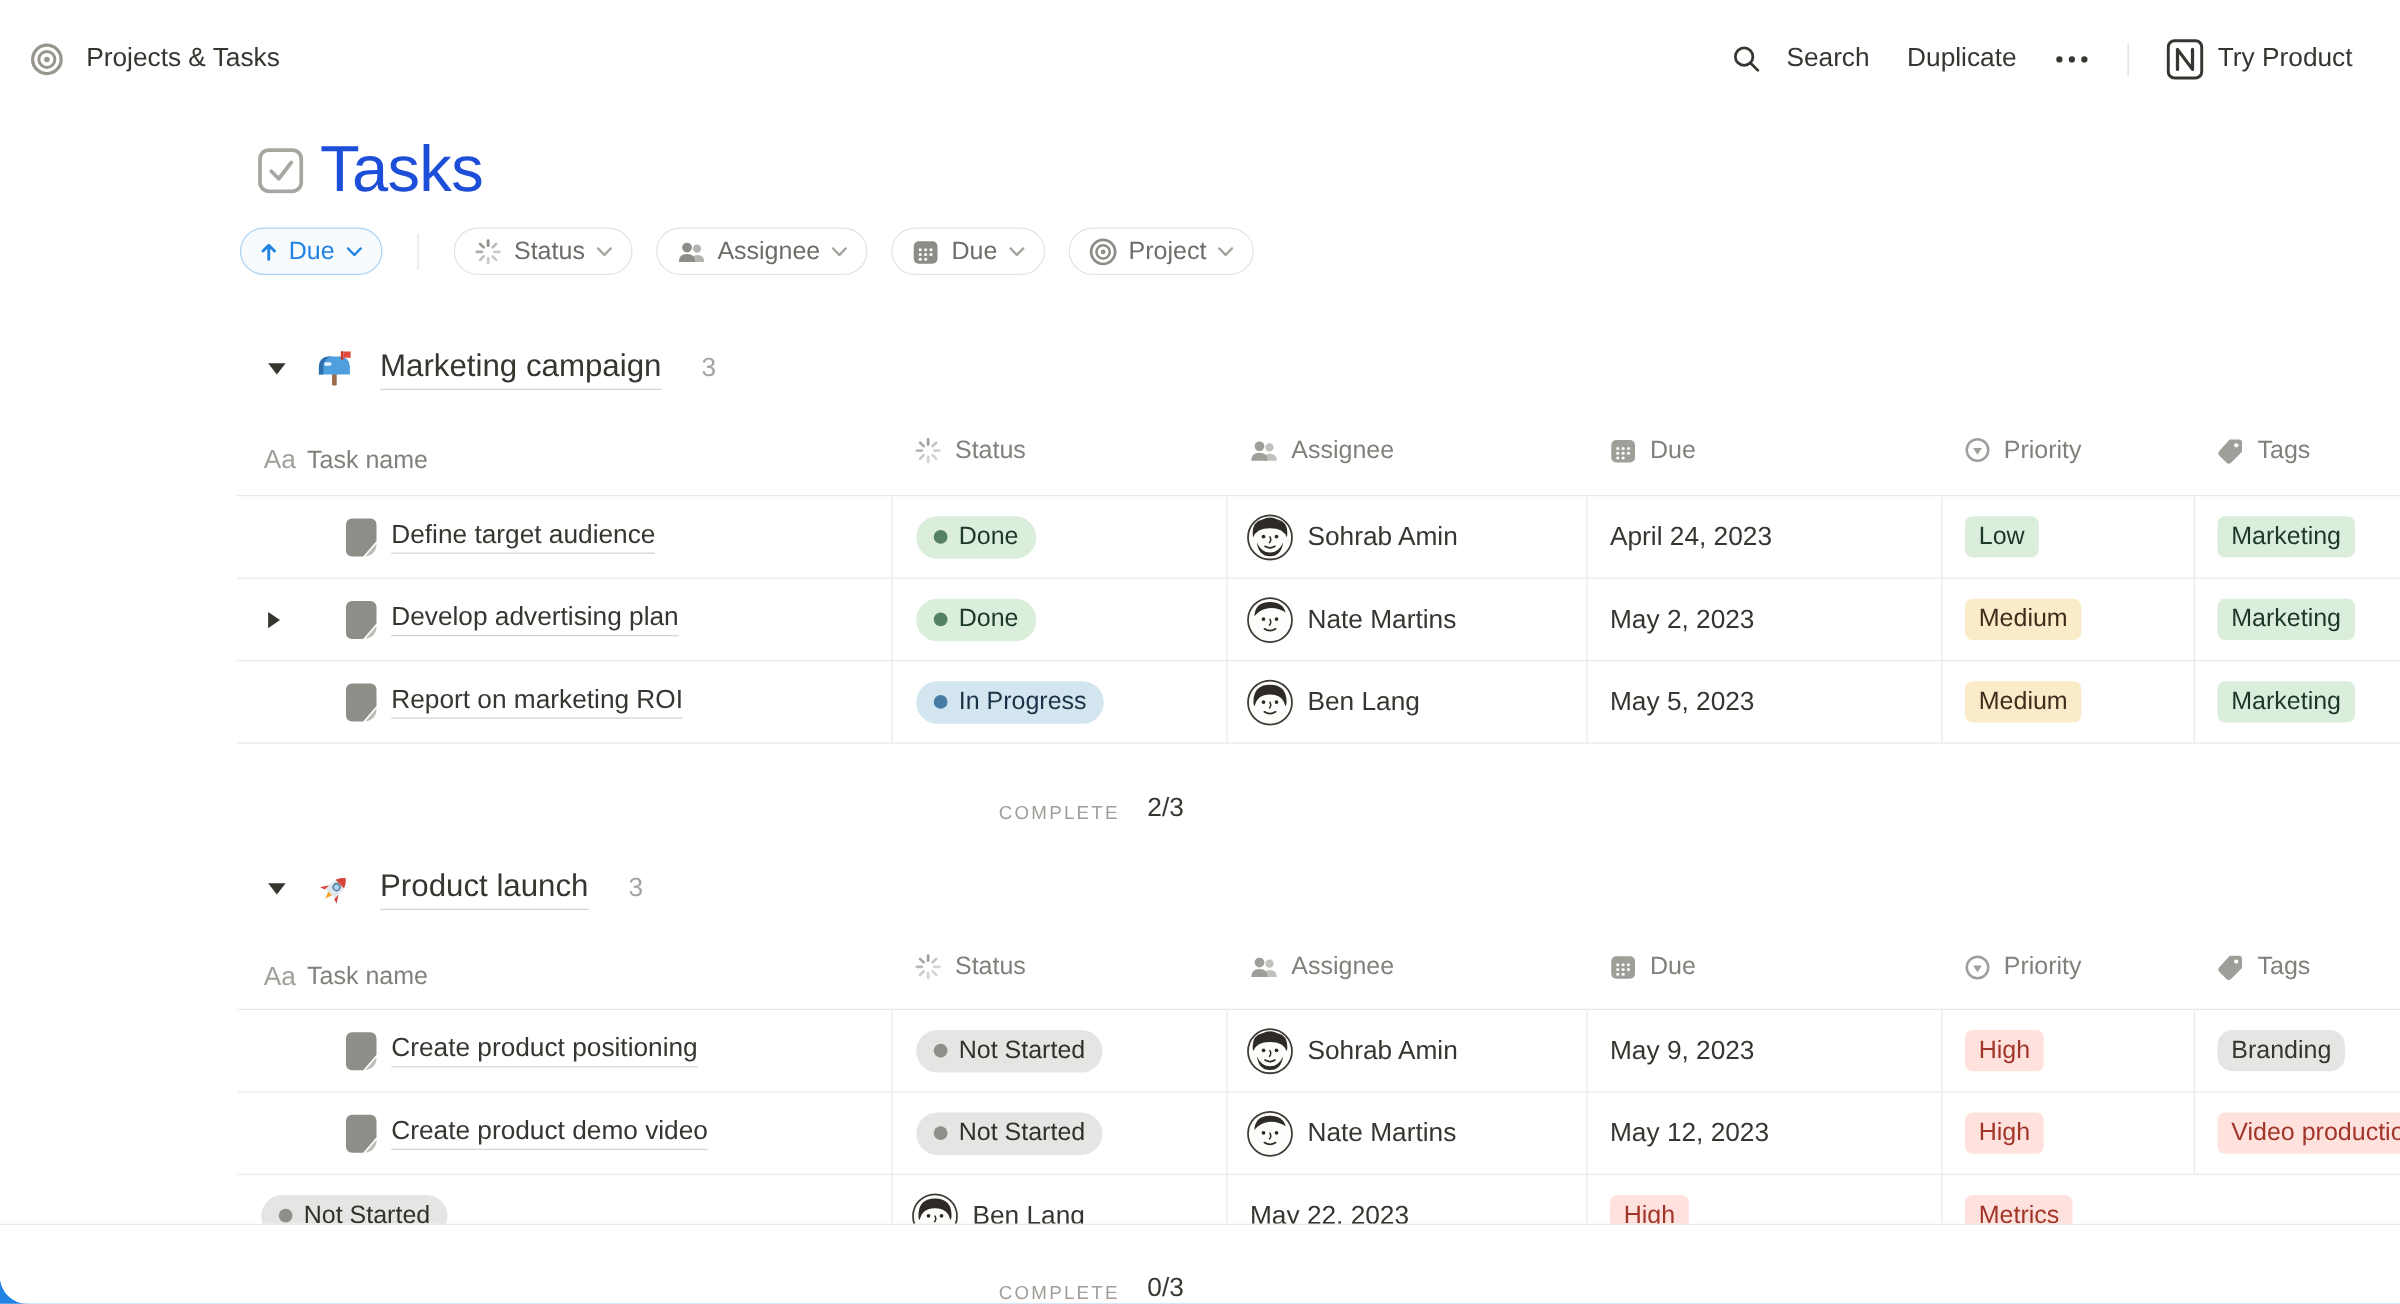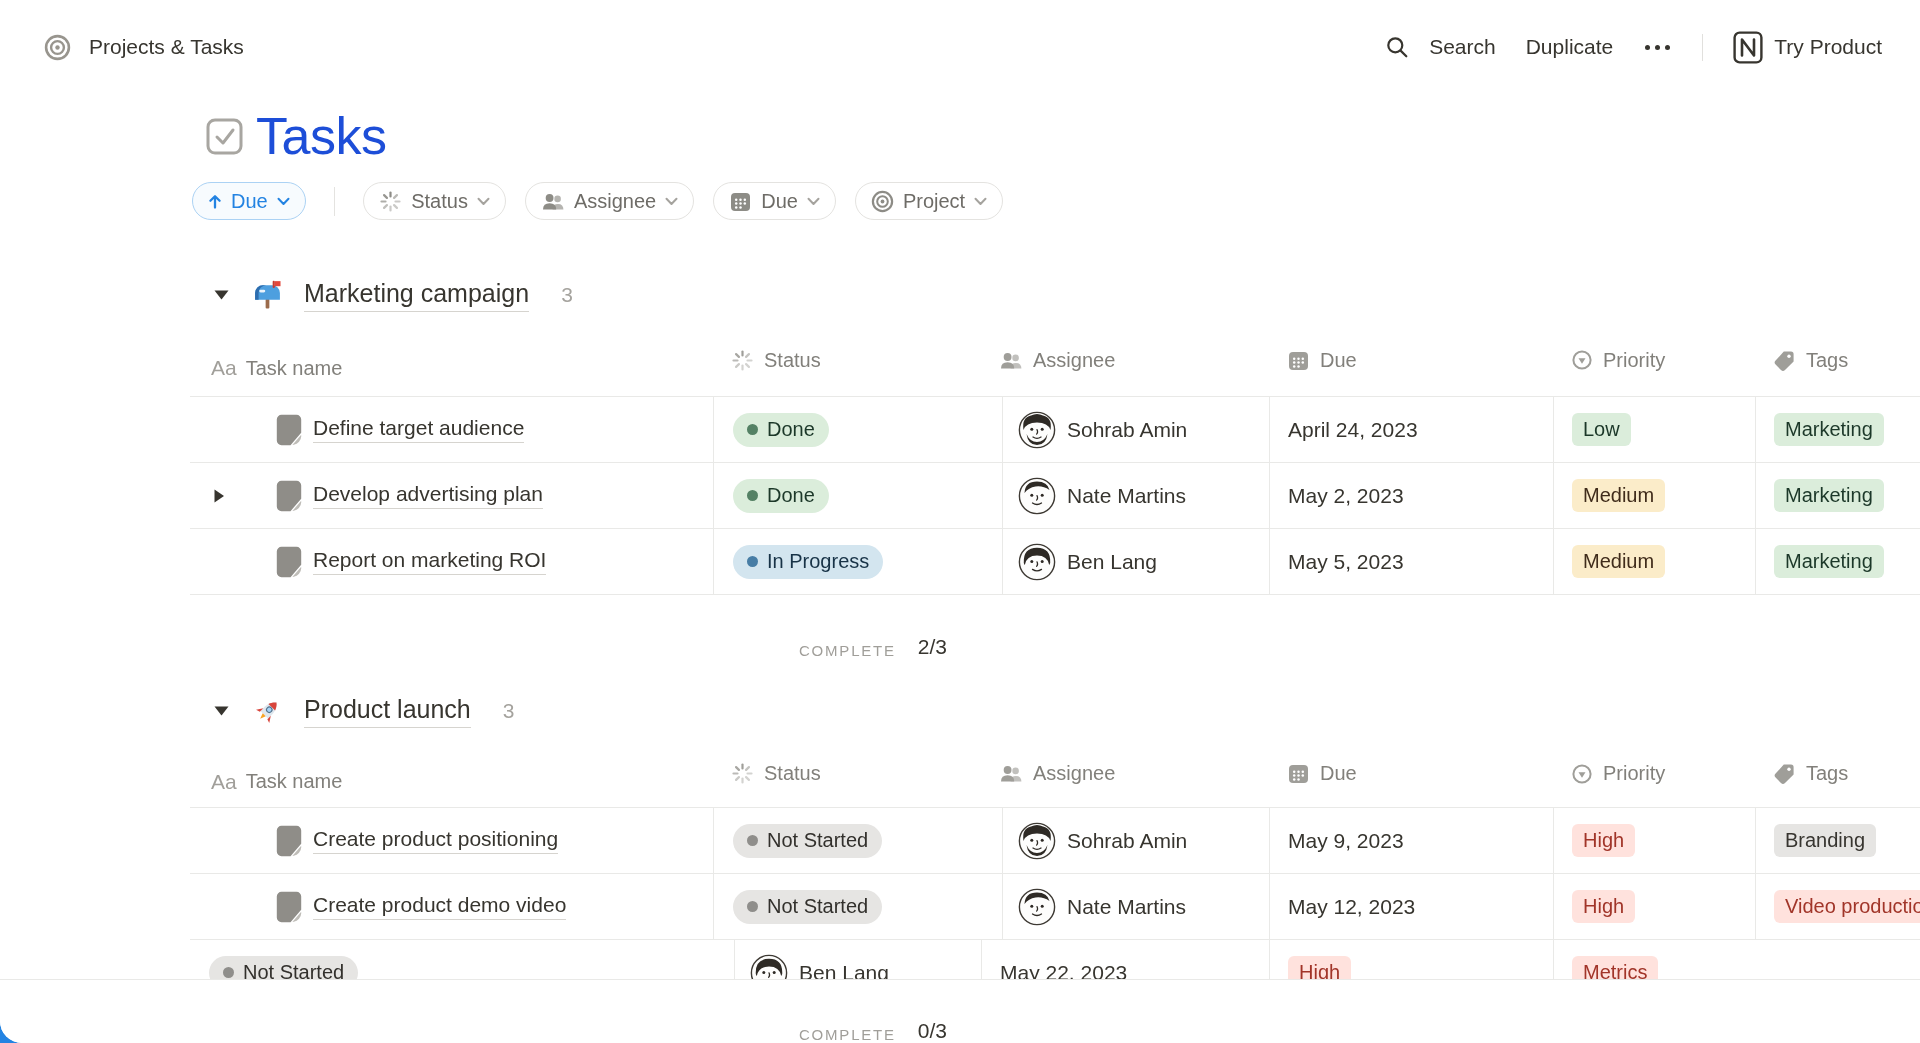--- a/index.html
+++ b/index.html
@@ -4,21 +4,21 @@
 <style>
   * { margin:0; padding:0; box-sizing:border-box; }
   html,body { width:1920px; height:1043px; }
   body { background:#2383E2; overflow:hidden; position:relative;
          font-family:"Liberation Sans", sans-serif; color:#37352F; }
   .page { position:absolute; inset:0; background:#fff; border-bottom-left-radius:22px; overflow:hidden; }
 
   
   .topbar { position:absolute; top:0; left:0; right:0; height:94px;
             display:flex; align-items:center; justify-content:space-between;
-            padding:0 38px 0 44px; background:#fff; }
+            padding:0 38px 0 24px; background:#fff; }
   .tb-left { display:flex; align-items:center; gap:18px; font-size:21px; }
   .tb-right { display:flex; align-items:center; gap:30px; font-size:21px; }
   .tb-item { display:flex; align-items:center; gap:20px; cursor:pointer; }
   .dots { display:flex; gap:5px; align-items:center; padding:0 2px; }
   .dots i { width:5px; height:5px; border-radius:50%; background:#37352F; display:block; }
   .vsep { width:1px; height:27px; background:#E1E0DD; }
   .try { display:flex; align-items:center; gap:11px; }
 
   
   .title-row { position:absolute; left:206px; top:106px; display:flex; align-items:center; gap:13px; }
@@ -54,37 +54,37 @@
 
   .trow { height:66px; border-bottom:1px solid #E9E9E7; }
   .cell { display:flex; align-items:center; padding-left:18px; overflow:visible; white-space:nowrap; }
   .trow .cell + .cell { border-left:1px solid #E9E9E7; }
   .name-cell { padding-left:23px; }
   .toggle-slot { width:30px; display:flex; align-items:center; }
   .page-icon { width:28px; display:flex; margin-left:33px; }
   .task-link { margin-left:9px; font-size:21px; font-weight:500; color:#37352F;
                border-bottom:1.5px solid #D6D4CF; padding-bottom:2px; cursor:pointer; }
   .status-cell { padding-left:19px; }
-  .assignee-cell { padding-left:15px; font-size:21px;margin-left:21px; }
+  .assignee-cell { padding-left:15px; font-size:21px; }
   .avatar { width:38px; height:38px; display:flex; margin-right:11px; flex:none; }
   .due-cell { font-size:21px; }
 
   .pill { display:inline-flex; align-items:center; gap:9px; height:34px; border-radius:17px;
           padding:0 14px; font-size:20px; cursor:pointer; }
   .pill .dot { width:11px; height:11px; border-radius:50%; flex:none; }
   .pill.green { background:#DBEDDB; color:#1C3829; } .pill.green .dot { background:#548164; }
   .pill.blue  { background:#D3E5EF; color:#183347; } .pill.blue  .dot { background:#477DA5; }
   .pill.gray  { background:#E6E5E3; color:#32302C; } .pill.gray  .dot { background:#8F8E8B; }
 
   .sq { display:inline-flex; align-items:center; height:33px; border-radius:6px;
         padding:0 11px; font-size:20px; cursor:pointer; }
   .sq.green  { background:#DBEDDB; color:#1C3829; }
   .sq.yellow { background:#FBECC9; color:#402C1B; }
   .sq.red    { background:#FFE2DD; color:#A13529; }
-  .sq.gray   { background:#E6E5E3; color:#373530; }
+  .sq.gray   { background:#E6E5E3; color:#373530;border-radius:12px; }
 
   .gfoot { margin-left:190px; width:1366px; height:64px; display:flex;
            align-items:flex-end; justify-content:center; gap:22px; cursor:pointer; }
   .gfoot .lbl { font-size:15px; letter-spacing:1.8px; color:#A09E99; }
   .gfoot .val { font-size:21px; color:#37352F; }
 
   .sticky-foot { position:absolute; left:0; right:0; top:979px; height:64px; background:#fff;
                  border-top:1px solid #E9E9E7; z-index:5; }
   .sticky-foot .gfoot { height:63px; }
 

